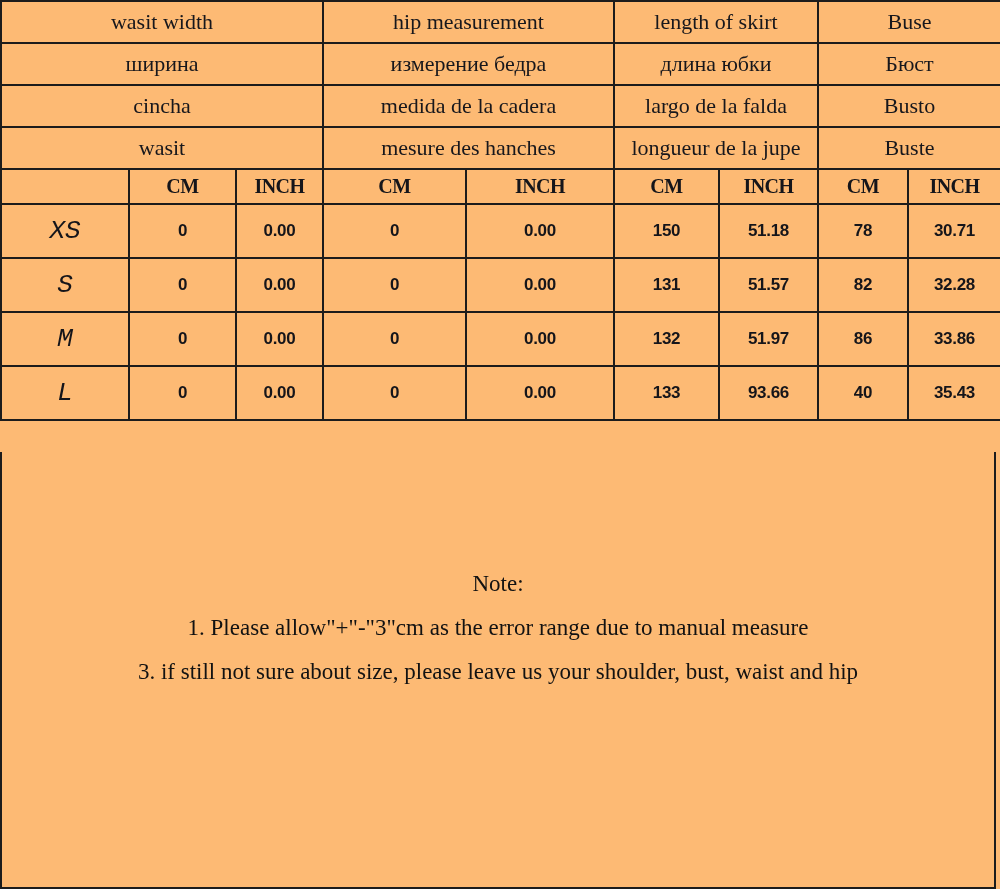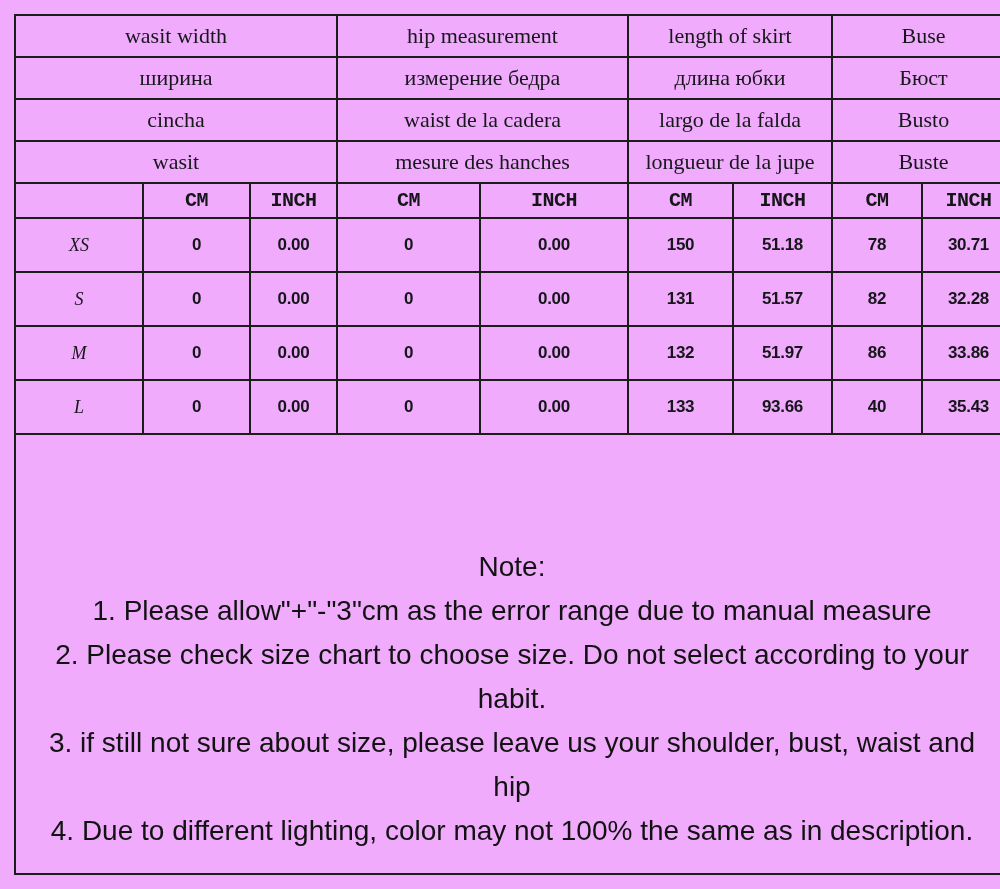--- a/index.html
+++ b/index.html
@@ -6,24 +6,25 @@
     margin: 0;
     padding: 0;
     background: #ffffff;
   }
   .sheet {
     width: 1000px;
     height: 889px;
     box-sizing: border-box;
     display: flex;
     flex-direction: column;
-    background: #f0abfc;
-    padding: 14px;
+    background: #fdba74;
+    padding: 0;
     font-family: "Liberation Serif", serif;
     color: #121212;
+    gap: 31px;
   }
   table.size-table {
     border-collapse: collapse;
     table-layout: fixed;
     width: 996px;
   }
   table.size-table td {
     border: 2px solid #1c1c1c;
     text-align: center;
     vertical-align: middle;
@@ -32,53 +33,53 @@
     white-space: nowrap;
   }
   tr.lang-row td {
     height: 40px;
     font-family: "Liberation Serif", serif;
     font-size: 22px;
     color: #17171c;
   }
   tr.unit-row td {
     height: 33px;
-    font-family: Liberation Mono, monospace;
+    font-family: Liberation Serif, serif;
     font-weight: 700;
     font-size: 20px;
     letter-spacing: -0.5px;
     color: #15151a;
   }
   tr.data-row td {
     height: 52px;
     font-family: "Liberation Sans", sans-serif;
     font-weight: 700;
     font-size: 17px;
     letter-spacing: -0.3px;
     color: #15151a;
   }
   tr.data-row td.size-cell {
-    font-family: Liberation Serif, serif;
+    font-family: Liberation Mono, monospace;
     font-style: italic;
     font-weight: 400;
-    font-size: 18px;
+    font-size: 26px;
     letter-spacing: 0;
   }
   .note-box {
     flex: 1;
     box-sizing: border-box;
     border: 2px solid #1c1c1c;
     border-top: none;
     width: 996px;
     padding: 110px 16px 0 16px;
     text-align: center;
   }
   .note-title, .note-line {
-    font-family: Liberation Sans, sans-serif;
-    font-size: 28px;
+    font-family: Liberation Serif, serif;
+    font-size: 23px;
     line-height: 44px;
     color: #121212;
     text-align: center;
   }
 </style>
 </head>
 <body>
 
 <div class="sheet">
 
@@ -102,21 +103,21 @@
         <td colspan="2">Buse</td>
       </tr>
       <tr class="lang-row">
         <td colspan="3">ширина</td>
         <td colspan="2">измерение бедра</td>
         <td colspan="2">длина юбки</td>
         <td colspan="2">Бюст</td>
       </tr>
       <tr class="lang-row">
         <td colspan="3">cincha</td>
-        <td colspan="2">waist de la cadera</td>
+        <td colspan="2">medida de la cadera</td>
         <td colspan="2">largo de la falda</td>
         <td colspan="2">Busto</td>
       </tr>
       <tr class="lang-row">
         <td colspan="3">wasit</td>
         <td colspan="2">mesure des hanches</td>
         <td colspan="2">longueur de la jupe</td>
         <td colspan="2">Buste</td>
       </tr>
 
@@ -175,18 +176,16 @@
         <td>93.66</td>
         <td>40</td>
         <td>35.43</td>
       </tr>
     </tbody>
   </table>
 
   <div class="note-box">
     <div class="note-title">Note:</div>
     <div class="note-line">1. Please allow"+"-"3"cm as the error range due to manual measure</div>
-    <div class="note-line">2. Please check size chart to choose size. Do not select according to your habit.</div>
     <div class="note-line">3. if still not sure about size, please leave us your shoulder, bust, waist and hip</div>
-    <div class="note-line">4. Due to different lighting, color may not 100% the same as in description.</div>
   </div>
 
 </div>
 
 </body></html>

